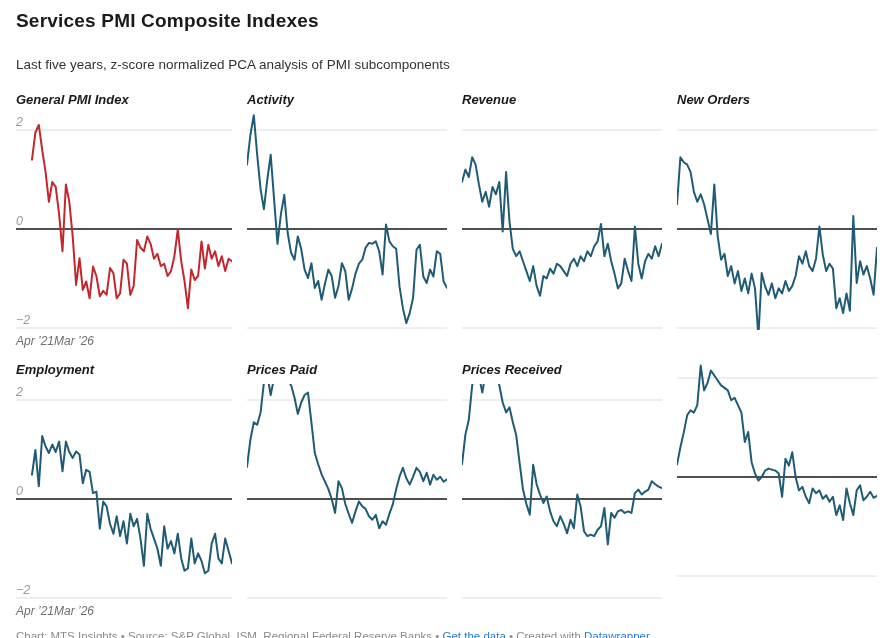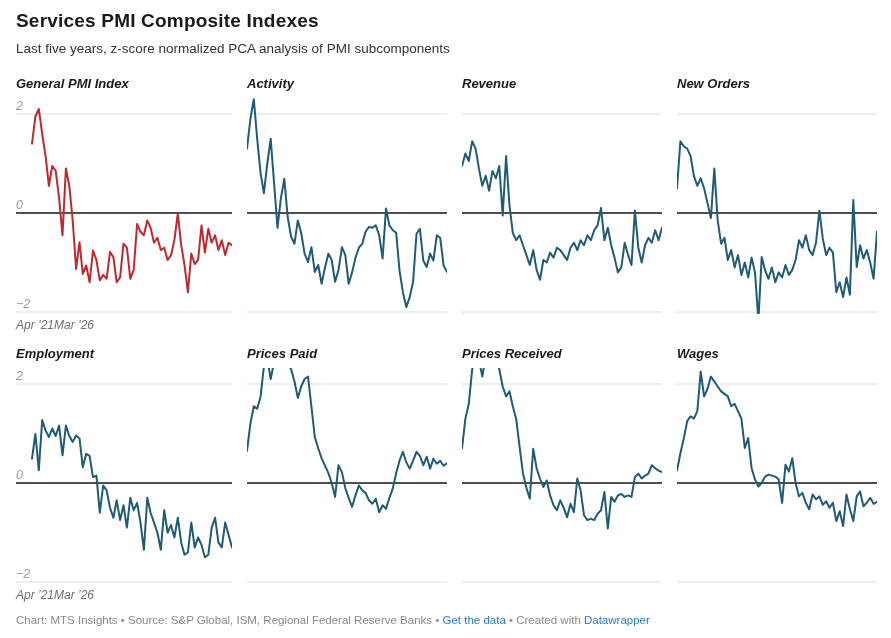--- a/index.html
+++ b/index.html
@@ -1,19 +1,19 @@
 <!DOCTYPE html>
 <html><head>
 <meta charset="utf-8">
 <style>
   html,body{margin:0;padding:0;background:#ffffff;}
   body{width:891px;height:638px;overflow:hidden;font-family:"Liberation Sans",sans-serif;-webkit-font-smoothing:antialiased;}
   .header{padding:10px 8px 0 16px;}
   .chart-title{font-size:19px;font-weight:bold;color:#1a1a1a;letter-spacing:.2px;}
-  .chart-subtitle{font-size:13.5px;color:#333333;margin-top:9px;}
+  .chart-subtitle{font-size:13.5px;color:#333333;margin-top:25px;}
   .grid{display:grid;grid-template-columns:216px 200px 200px 200px;column-gap:15px;row-gap:12px;margin:20px 14px 0 16px;}
   .panel{display:flex;flex-direction:column;font-style:italic;}
   .panel-title{font-size:13px;font-weight:bold;color:#1a1a1a;height:18px;line-height:16px;margin-bottom:4px;}
   .plot{position:relative;height:216px;}
   .plot svg{display:block;}
   .xaxis{height:20px;display:flex;align-items:flex-end;font-size:12px;color:#6f6f6f;padding-bottom:2px;box-sizing:border-box;}
   .xaxis.hidden-labels span{visibility:hidden;}
   .tick-text{font-size:12.5px;fill:#9a9a9a;font-family:"Liberation Sans",sans-serif;}
   .footer{margin:10px 16px 0 16px;font-size:11.5px;color:#8a8a8a;}
   .footer a{color:#267bd4;text-decoration:none;cursor:pointer;}
@@ -132,21 +132,20 @@
           <line x1="0" y1="115" x2="200" y2="115" stroke="#151515" stroke-width="1.4"></line>
           <polyline points="0.0,80.3 3.4,50.6 6.8,35.8 10.2,1.2 13.6,-11.2 16.9,-8.8 20.3,8.6 23.7,-11.2 27.1,-8.8 30.5,-6.3 33.9,-8.8 37.3,1.2 40.7,18.5 44.1,28.4 47.5,23.4 50.8,38.3 54.2,51.1 57.6,78.9 61.0,105.6 64.4,120.0 67.8,130.8 71.2,80.8 74.6,100.2 78.0,110.5 81.4,119.0 84.7,112.5 88.1,127.4 91.5,137.3 94.9,142.2 98.3,132.3 101.7,139.8 105.1,149.2 108.5,135.8 111.9,144.2 115.3,110.5 118.6,122.4 122.0,147.2 125.4,152.1 128.8,150.6 132.2,152.1 135.6,145.7 139.0,142.2 142.4,123.9 145.8,160.5 149.2,128.9 152.5,133.8 155.9,127.4 159.3,125.9 162.7,128.9 166.1,127.4 169.5,128.9 172.9,109.1 176.3,105.6 179.7,110.5 183.1,107.6 186.4,105.6 189.8,97.2 193.2,100.2 196.6,102.6 200.0,104.1" fill="none" stroke="#1f5b75" stroke-width="2" stroke-linejoin="round" stroke-linecap="round"></polyline>
         </svg>
       </div>
     <div class="xaxis hidden-labels">
         <span></span>
         <span></span>
       </div>
   </div>
   <div class="panel">
-    <div class="panel-title">Wages</div>
     <div class="plot">
         <svg width="200" height="216">
           <line x1="0" y1="16" x2="200" y2="16" stroke="#dedede" stroke-width="1"></line>
           <line x1="0" y1="214" x2="200" y2="214" stroke="#dedede" stroke-width="1"></line>
           <line x1="0" y1="115" x2="200" y2="115" stroke="#151515" stroke-width="1.4"></line>
           <polyline points="0.0,102.6 3.4,85.3 6.8,70.4 10.2,53.1 13.6,48.2 16.9,50.6 20.3,43.2 23.7,3.6 27.1,28.4 30.5,21.0 33.9,8.6 37.3,13.5 40.7,18.5 44.1,23.4 47.5,25.9 50.8,28.4 54.2,38.3 57.6,35.8 61.0,43.2 64.4,50.6 67.8,79.9 71.2,70.0 74.6,100.2 78.0,111.5 81.4,118.5 84.7,115.0 88.1,108.6 91.5,106.6 94.9,107.6 98.3,108.6 101.7,111.5 105.1,134.8 108.5,96.7 111.9,103.6 115.3,90.3 118.6,115.0 122.0,128.4 125.4,124.9 128.8,134.8 132.2,141.2 135.6,126.4 139.0,131.3 142.4,128.4 145.8,136.8 149.2,133.3 152.5,139.8 155.9,134.8 159.3,153.1 162.7,143.2 166.1,158.1 169.5,126.4 172.9,141.2 176.3,153.1 179.7,128.4 183.1,123.4 186.4,138.3 189.8,134.8 193.2,129.8 196.6,135.8 200.0,133.8" fill="none" stroke="#1f5b75" stroke-width="2" stroke-linejoin="round" stroke-linecap="round"></polyline>
         </svg>
       </div>
     <div class="xaxis hidden-labels">
         <span></span>

